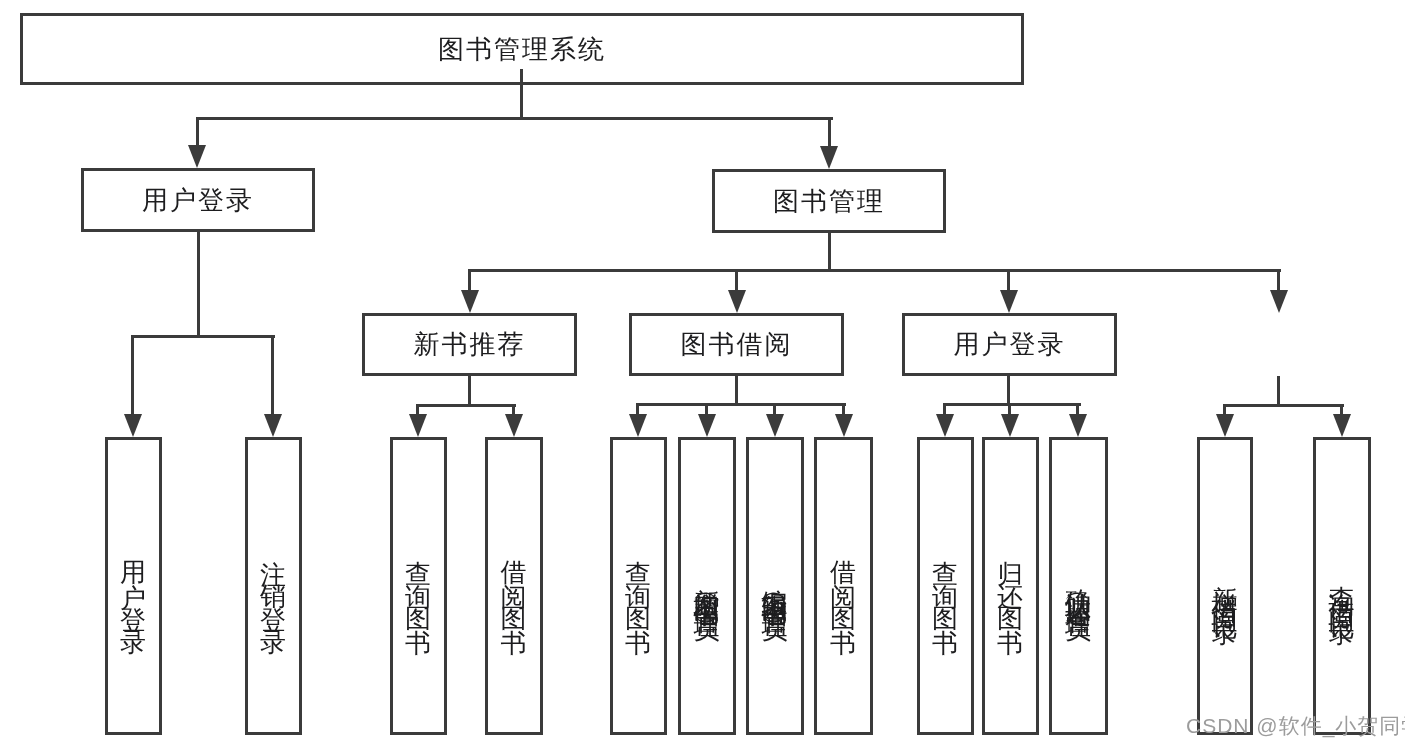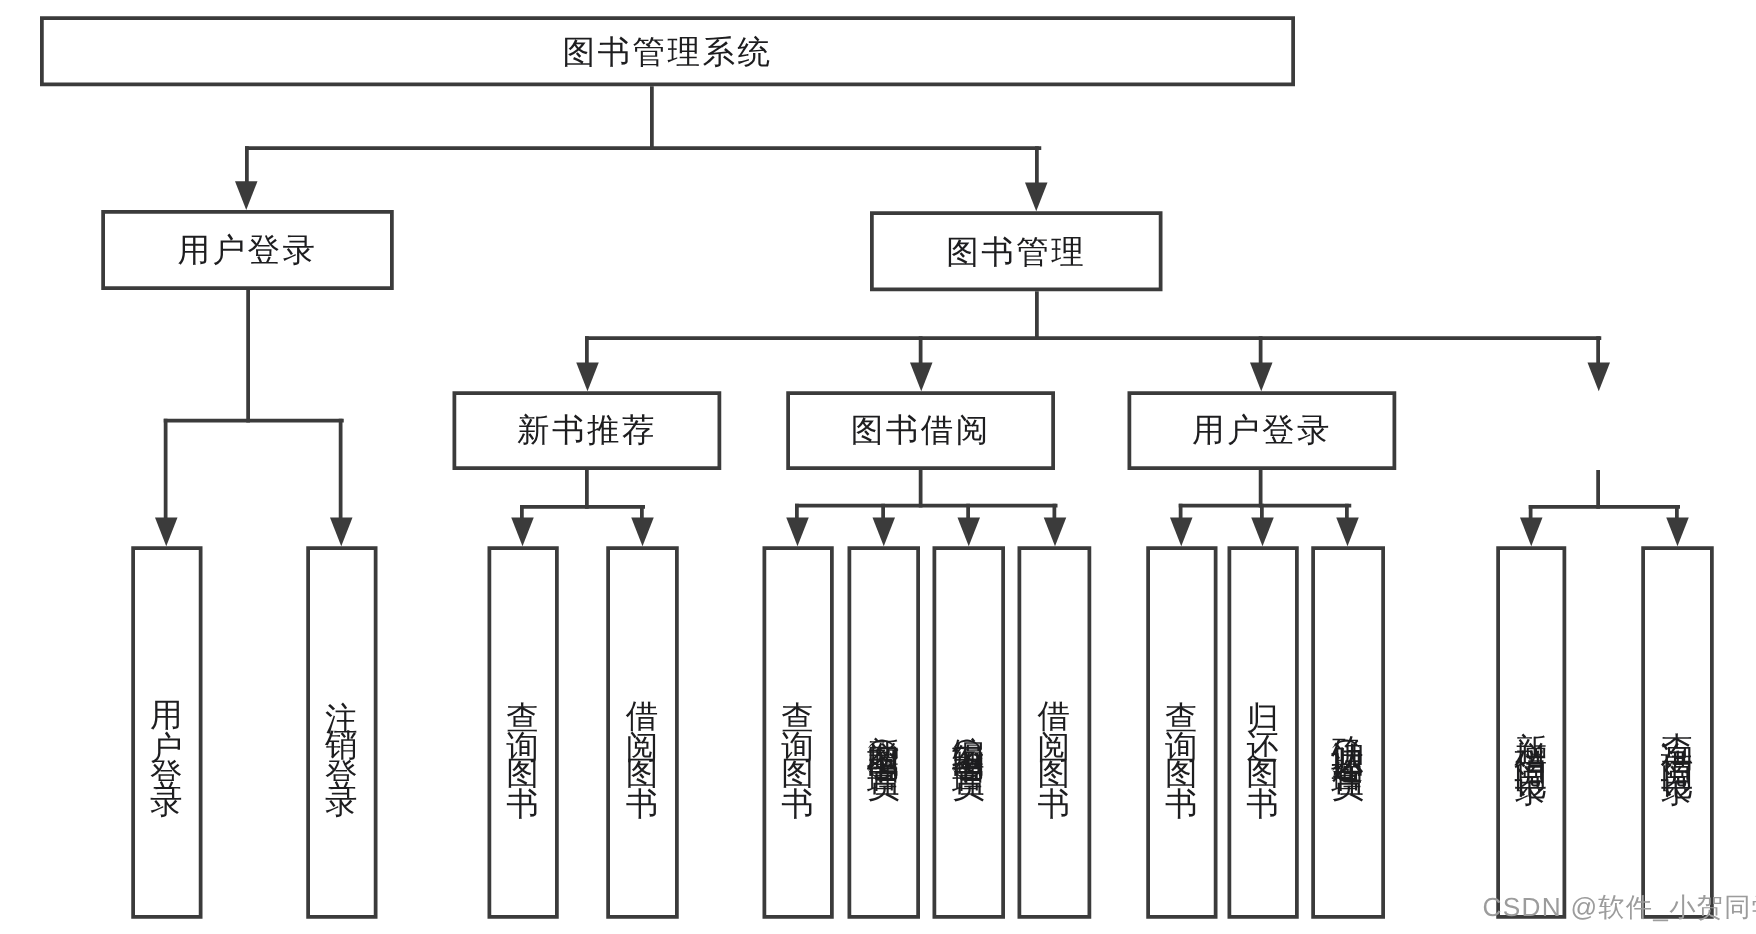--- a/index.html
+++ b/index.html
@@ -37,24 +37,24 @@
   .watermark{
     position:absolute;left:1186px;top:712px;
     font-size:21px;color:#9c9c9c;letter-spacing:1px;white-space:nowrap;
   }
 </style>
 </head>
 <body>
 
 <div class="canvas">
 
-  <div class="box" style="left:32px;top:13px;width:1004px;height:56px">图书管理系统</div>
+  <div class="box" style="left:20px;top:13px;width:1004px;height:72px">图书管理系统</div>
 
   <div class="box" style="left:81px;top:168px;width:234px;height:64px">用户登录</div>
-  <div class="box" style="left:696px;top:169px;width:234px;height:64px">图书管理</div>
+  <div class="box" style="left:712px;top:169px;width:234px;height:64px">图书管理</div>
 
   <div class="box" style="left:362px;top:313px;width:215px;height:63px">新书推荐</div>
   <div class="box" style="left:629px;top:313px;width:215px;height:63px">图书借阅</div>
   <div class="box" style="left:902px;top:313px;width:215px;height:63px">用户登录</div>
 
   <div class="vbox sp4" style="left:105px;width:57px">用户登录</div>
   <div class="vbox sp4" style="left:245px;width:57px">注销登录</div>
 
   <div class="vbox sp4" style="left:390px;width:57px">查询图书</div>
   <div class="vbox sp4" style="left:485px;width:58px">借阅图书</div>

